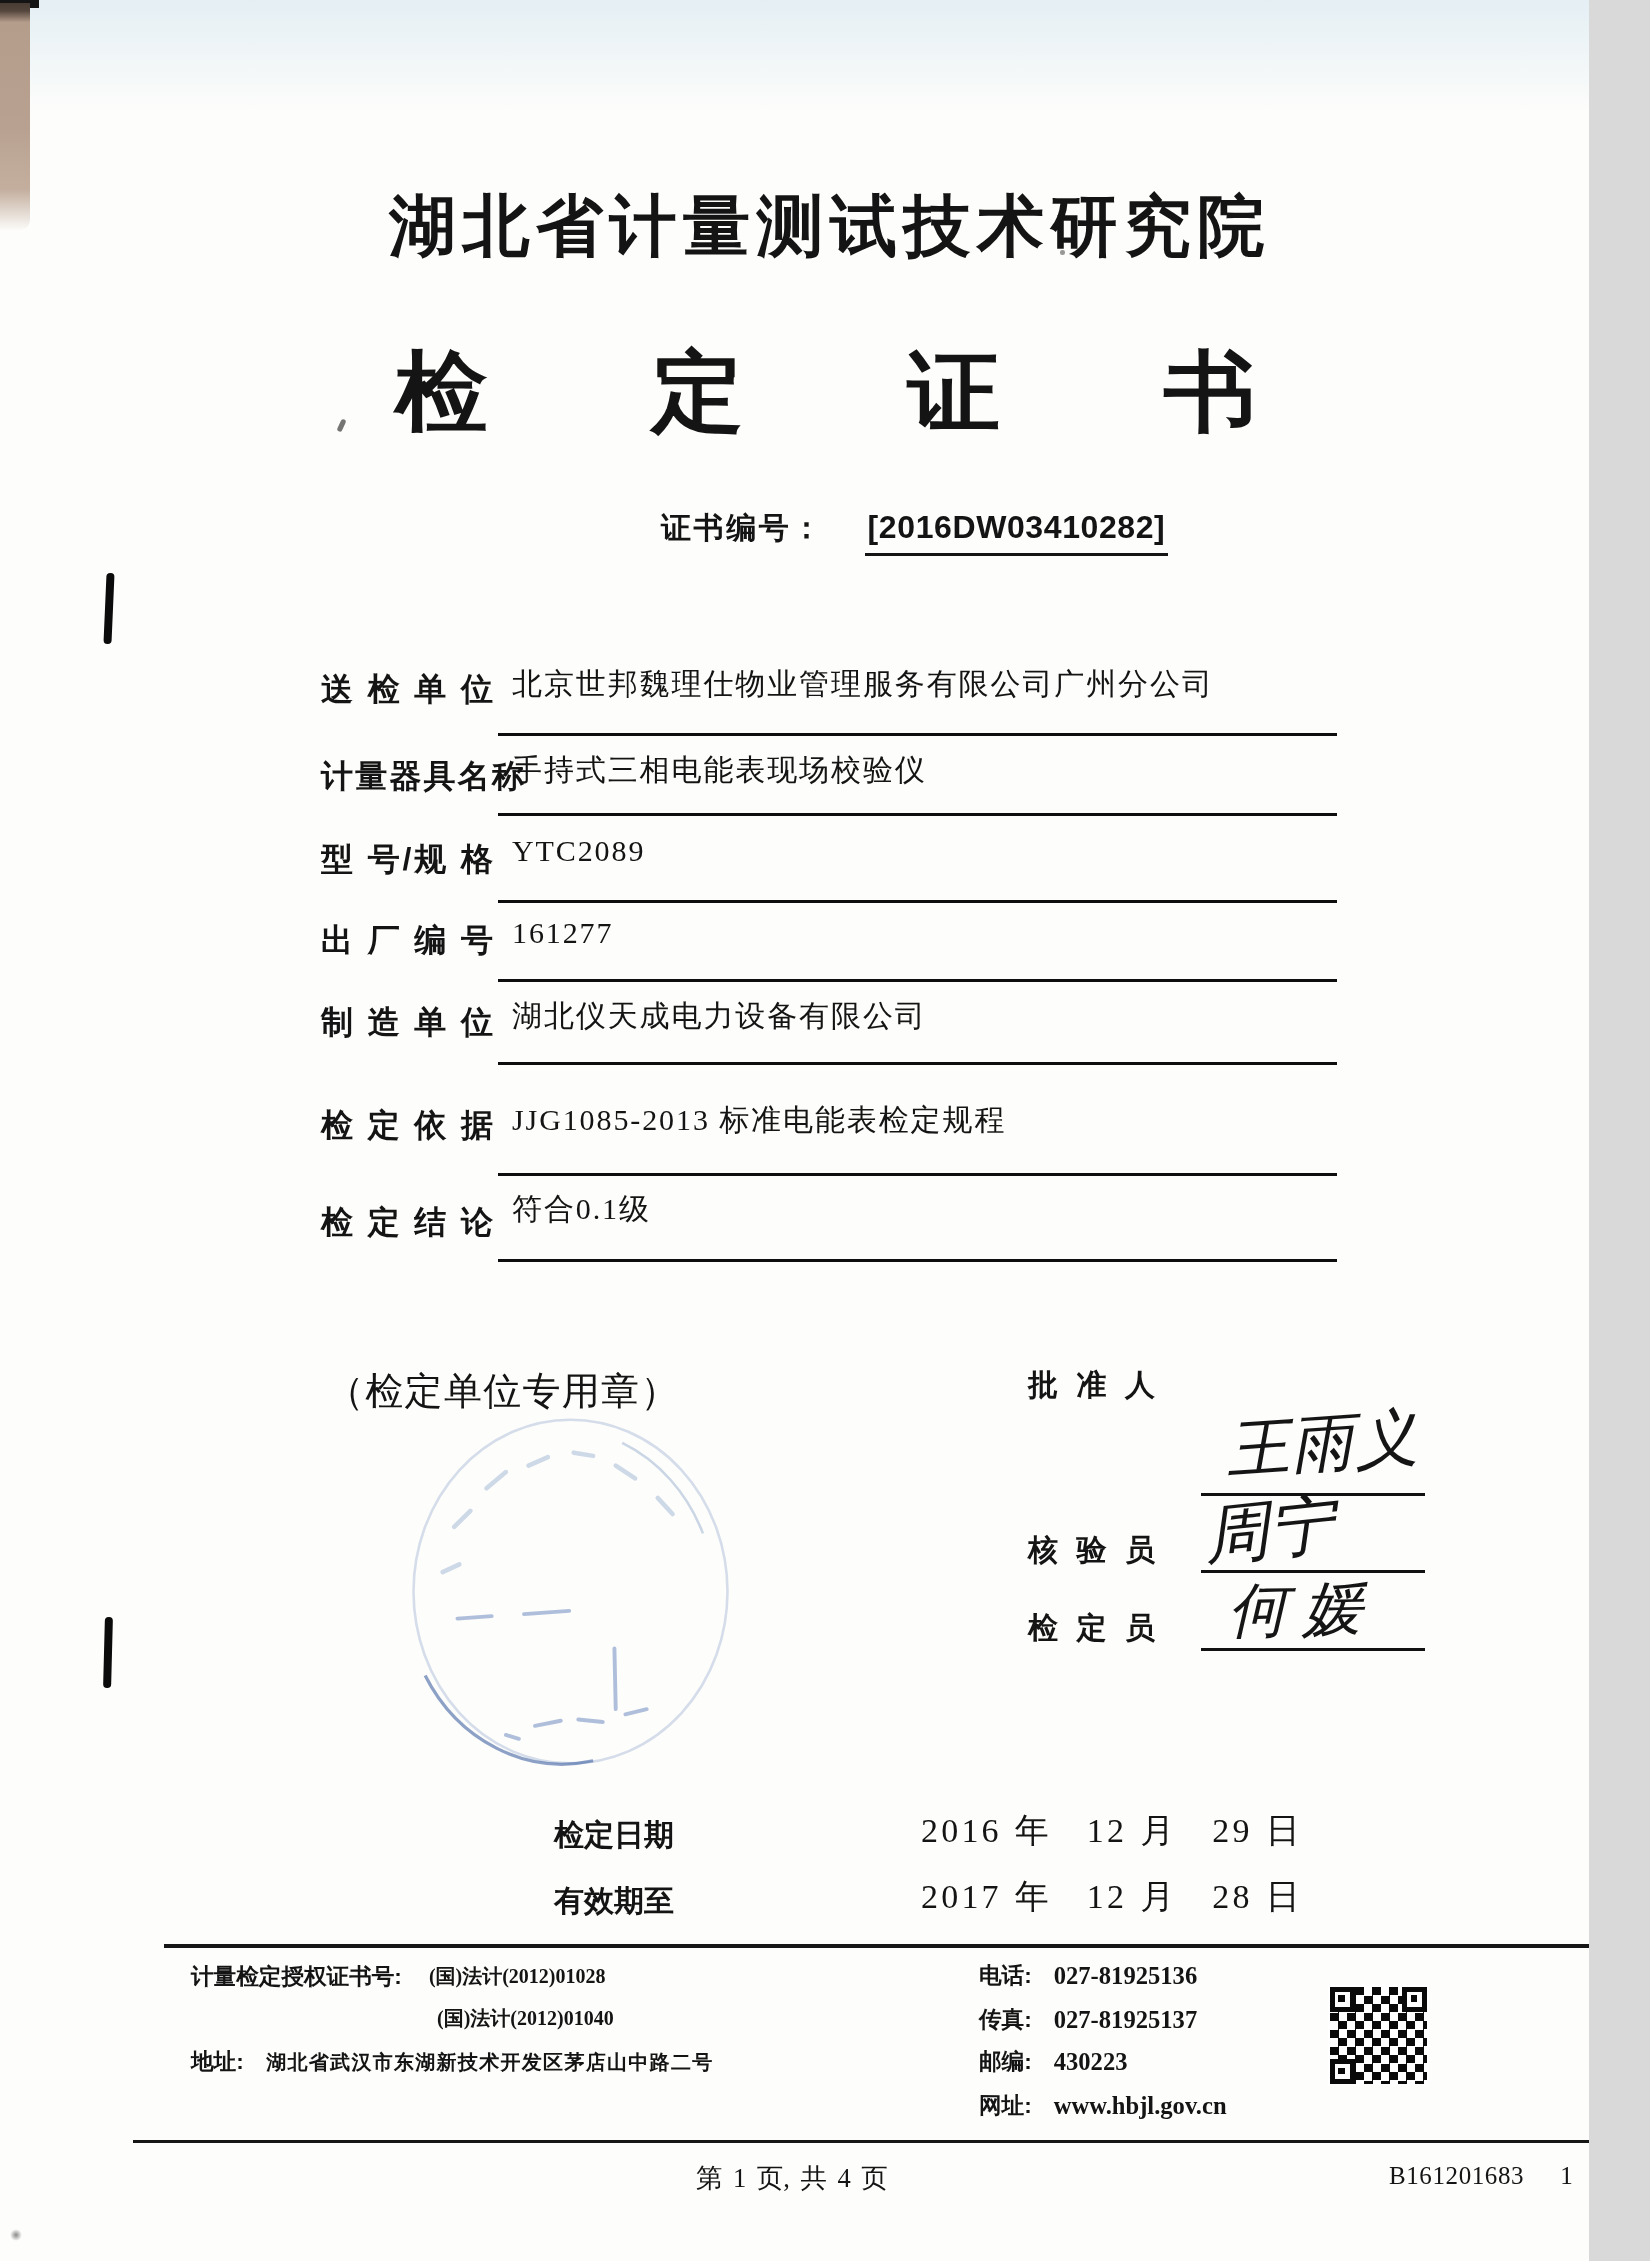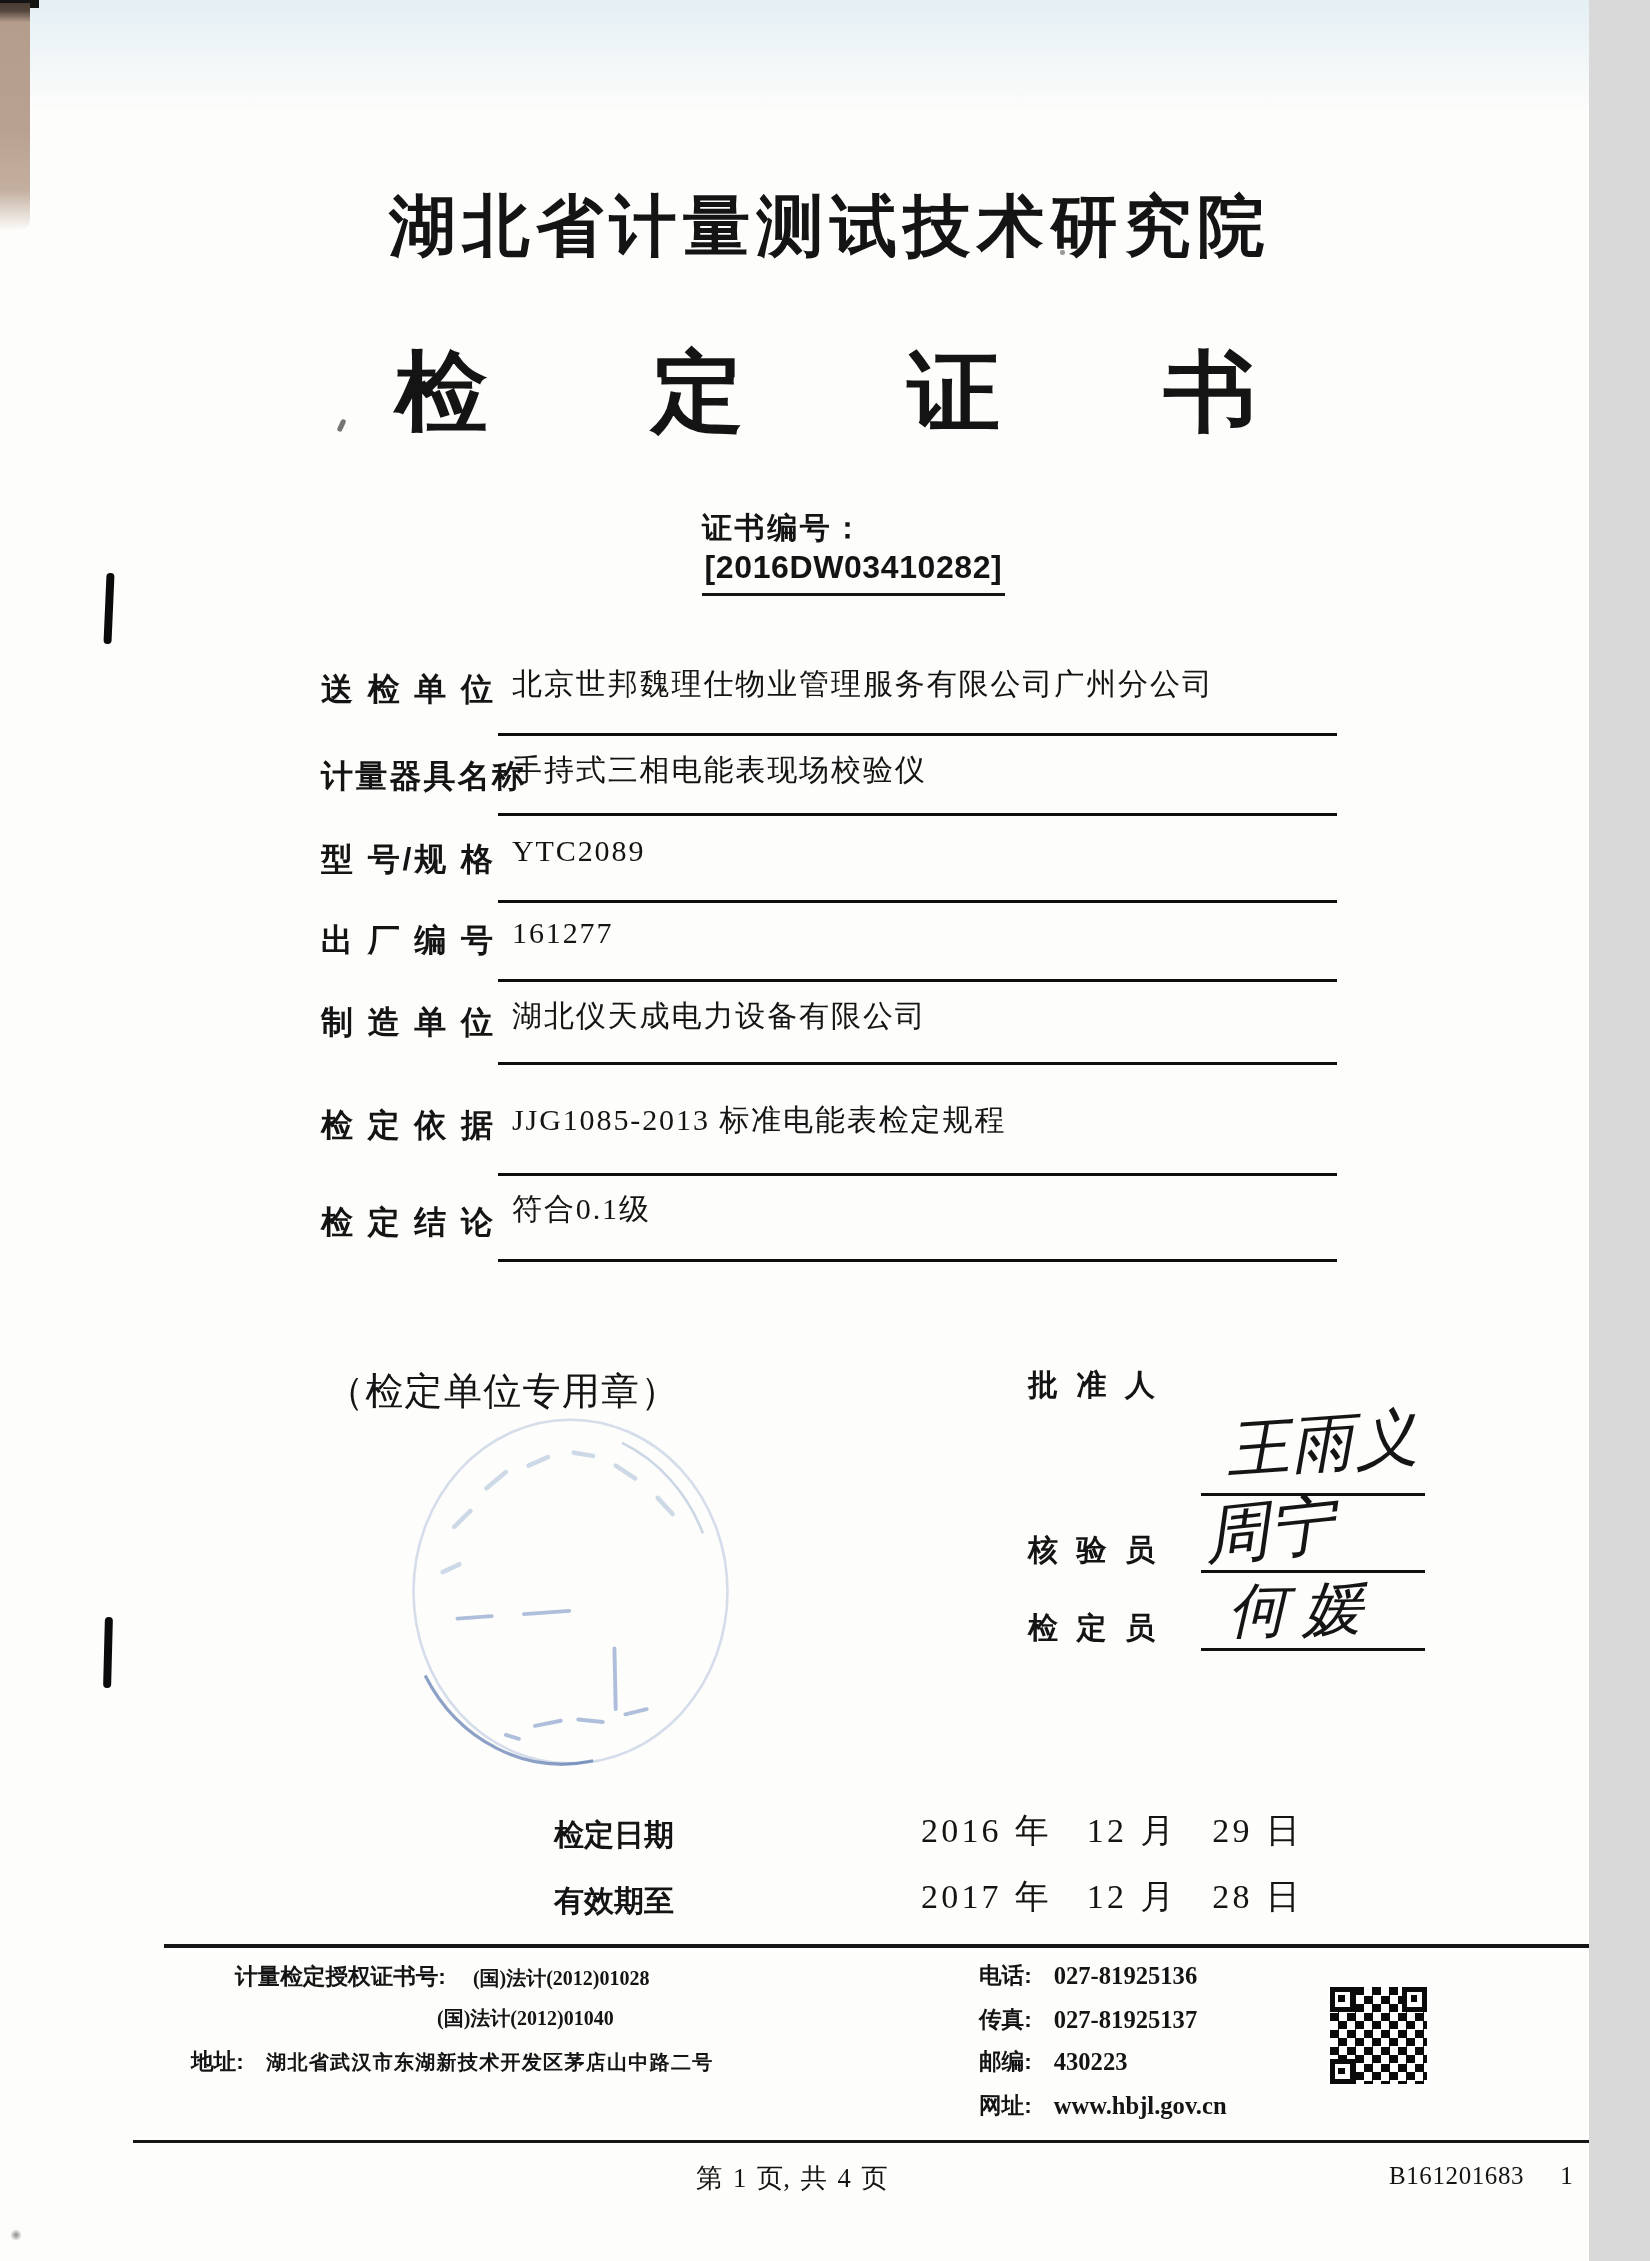--- a/index.html
+++ b/index.html
@@ -21,21 +21,21 @@
     font-family:"Liberation Sans", sans-serif; font-weight:900;
     font-size:67px; line-height:1.1; letter-spacing:6.5px; padding-left:9px;
     box-sizing:border-box;
   }
   .cert-title {
     top:345px; left:0; width:1651px; text-align:center;
     font-family:"Liberation Serif", serif; font-weight:900;
     font-size:88px; line-height:1.1; letter-spacing:67px; padding-left:67px;
     transform:scaleX(1.05); box-sizing:border-box; white-space:nowrap;
   }
-  .cert-no-row { top:508px; left:661px; display:flex; align-items:baseline;flex-direction:column; }
+  .cert-no-row { top:508px; left:661px; display:flex; align-items:baseline; }
   .cert-no-label {
     font-family:"Liberation Sans", sans-serif; font-weight:700;
     font-size:30px; letter-spacing:2.6px;
   }
   .cert-no-value {
     margin-left:41px; font-family:"Liberation Sans", sans-serif; font-weight:700;
     font-size:32px; letter-spacing:0.6px;
     border-bottom:3.2px solid #151515; padding:0 2.6px 6.5px 2.6px;
   }
 
@@ -72,21 +72,21 @@
   .date-value { left:921px; display:flex; align-items:baseline; font-size:34px; white-space:nowrap; }
   .date-value .num { letter-spacing:3.2px; }
   .date-value .unit { margin-left:13px; }
   .date-value .gap { margin-left:38px; }
 
   
   .footer-line-top { left:164px; top:1944px; width:1477px; height:3.9px; background:#161616; }
   .footer-line-bottom { left:133px; top:2140px; width:1515px; height:3.2px; background:#161616; }
   .f-label { font-family:"Liberation Sans", sans-serif; font-weight:700; font-size:22.6px; white-space:nowrap; }
   .f-value { font-family:"Liberation Serif", serif; font-weight:700; font-size:20px; white-space:nowrap; }
-  .fl-row1 { left:191px; top:1961px; display:flex; align-items:flex-end;margin-left:44px; }
+  .fl-row1 { left:191px; top:1961px; display:flex; align-items:center; }
   .fl-row1 .f-value { margin-left:27px; }
   .fl-val2 { left:437px; top:2005px; }
   .fl-row3 { left:191px; top:2046px; display:flex; align-items:baseline;gap:16px; }
   .fl-row3 .f-value { margin-left:6.5px; letter-spacing:1.3px; }
   .fr-row { left:979px; display:flex; align-items:center; }
   .fr-row .f-value { margin-left:22px; font-weight:700; font-size:24.6px; }
 
   .qr { left:1330px; top:1987px; width:97px; height:97px;
         background:
           repeating-conic-gradient(#0a0a0a 0% 25%, #ffffff 0% 50%) 0 0/17px 17px;

